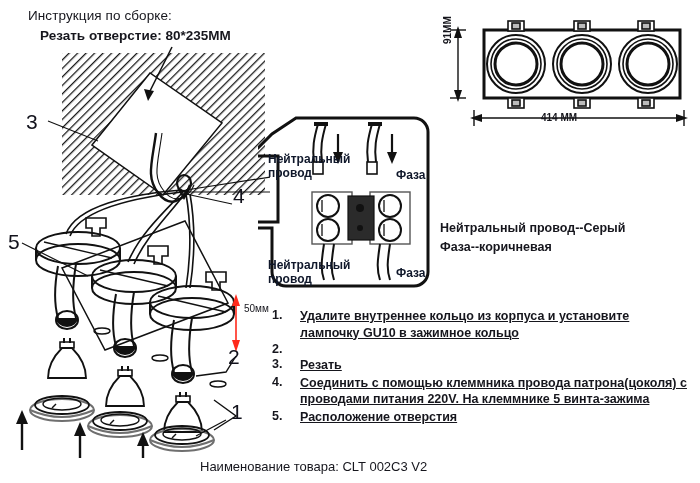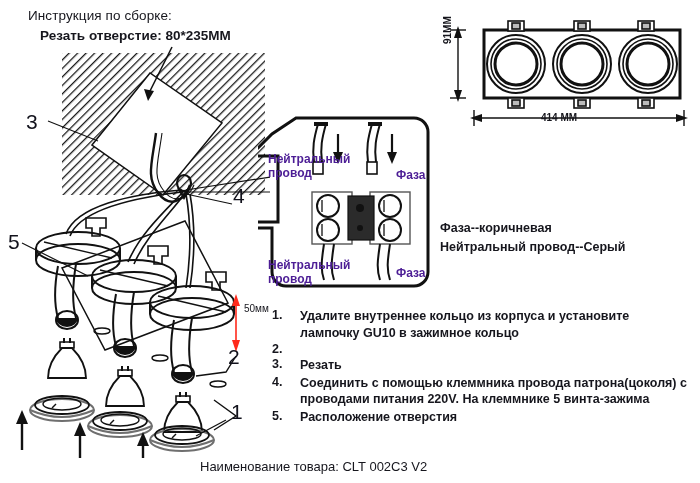--- a/index.html
+++ b/index.html
@@ -34,21 +34,21 @@
 
   
   #dim-50-label{
     left:244px; top:303px;
     font-size:10px; color:#16161d;
   }
 
   
   .wire-label{
     font-size:12px; font-weight:bold;
-    color:#4c1d95; line-height:14px;
+    color:#0f172a; line-height:14px;
   }
   #lbl-neutral-top{left:268px; top:152px;}
   #lbl-phase-top  {left:396px; top:168px;}
   #lbl-neutral-bot{left:268px; top:258px;}
   #lbl-phase-bot  {left:396px; top:266px;}
 
   
   #legend{
     left:440px; top:219px;
     font-size:12.5px; font-weight:bold; line-height:19px;
@@ -58,20 +58,21 @@
   
   #steps{ left:272px; top:308px; width:418px; }
   .step{ position:relative; display:flex; margin-bottom:1px; }
   .step .num{
     width:28px; flex:0 0 28px;
     font-size:12.5px; font-weight:bold; color:#16161d;
   }
   .step .txt{
     font-size:12.5px; font-weight:bold; color:#16161d;
     line-height:16.5px;
+    text-decoration:underline;
   }
 
   
   #product-name{
     left:200px; top:459px;
     font-size:13px; color:#16161d;
   }
 
   
   #dim-width{
@@ -294,22 +295,22 @@
   <span>провод</span>
 </div>
 <div class="abs wire-label" id="lbl-phase-top">Фаза</div>
 <div class="abs wire-label" id="lbl-neutral-bot">
   <span>Нейтральный</span><br>
   <span>провод</span>
 </div>
 <div class="abs wire-label" id="lbl-phase-bot">Фаза</div>
 
 <div class="abs" id="legend">
+  <div>Нейтральный провод--Серый</div>
   <div>Фаза--коричневая</div>
-  <div>Нейтральный провод--Серый</div>
 </div>
 
 <svg class="abs" id="fixture-drawing" style="left:440px;top:12px;" width="254" height="118" viewBox="0 0 254 118">
 
   <rect x="44" y="18" width="196" height="68" fill="none" stroke="#111" stroke-width="3"></rect>
 
   <g stroke="#111" stroke-width="1.6" fill="#ffffff">
     <rect x="68" y="9" width="16" height="10"></rect>
       <rect x="72" y="11" width="8" height="6" fill="#bbb"></rect>
     <rect x="134" y="9" width="16" height="10"></rect>

